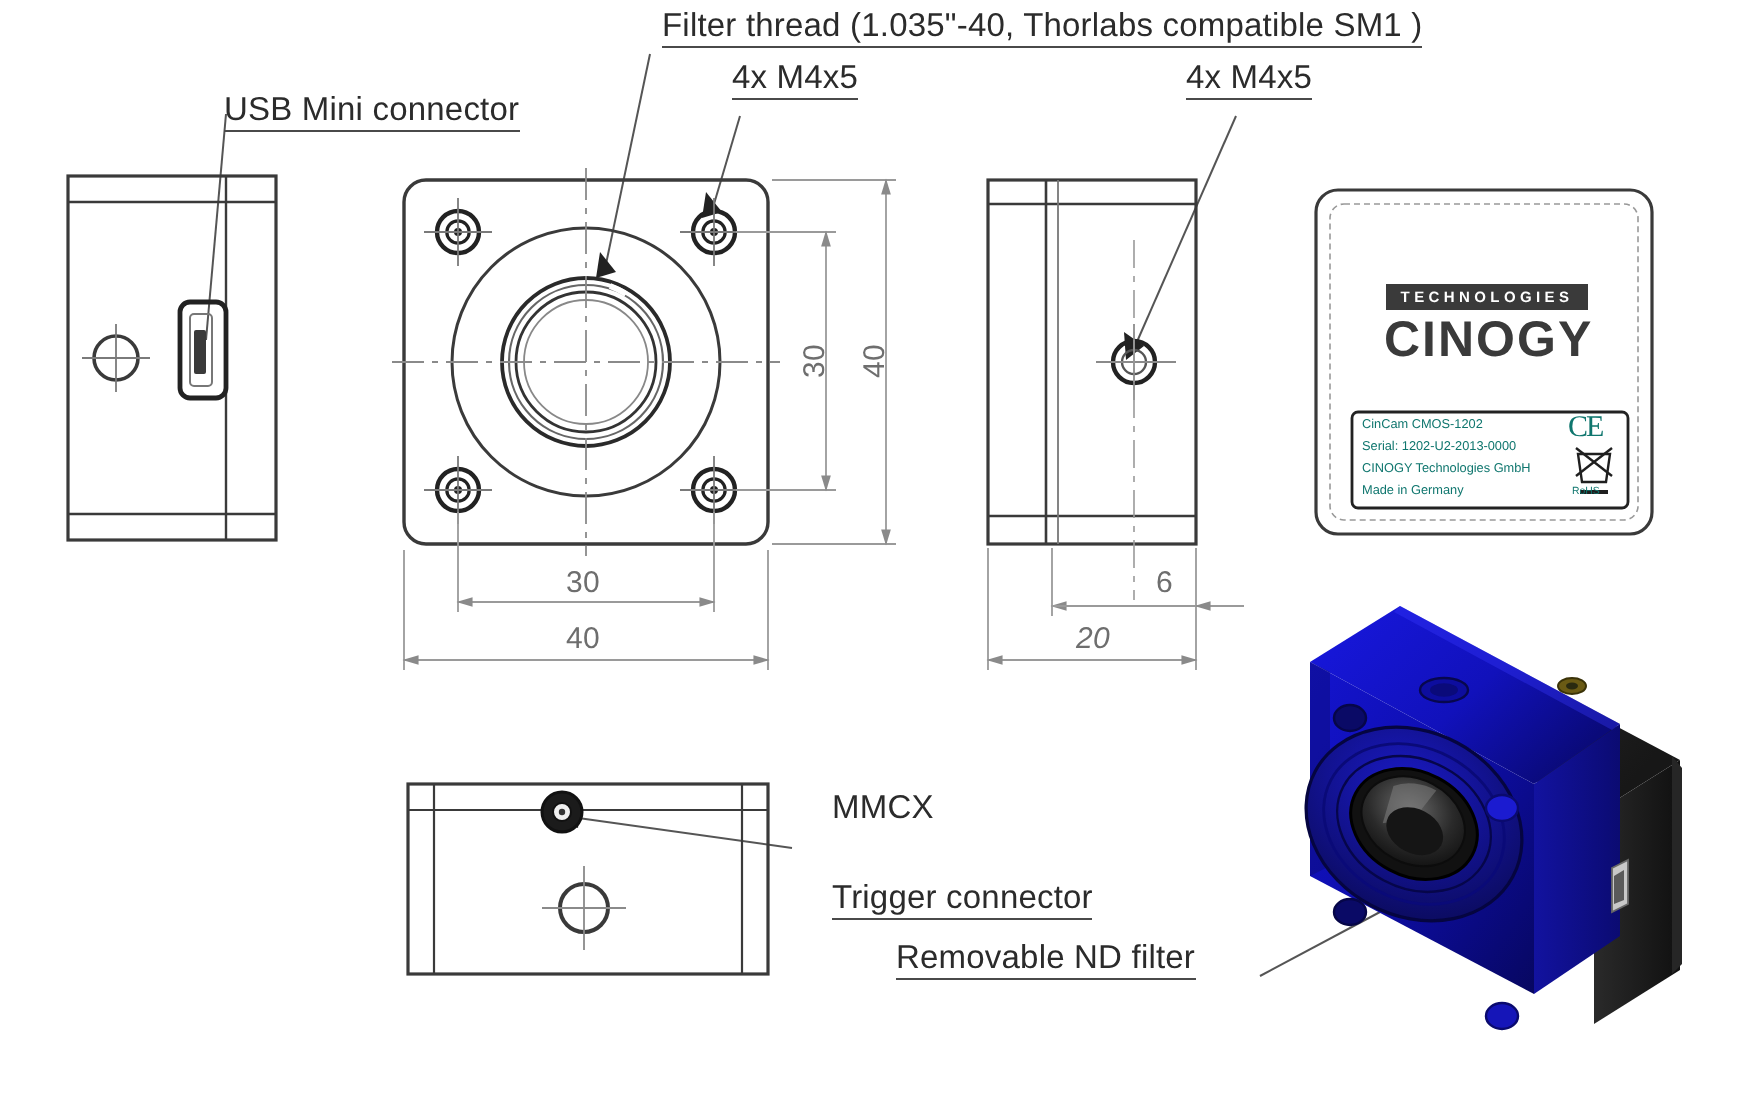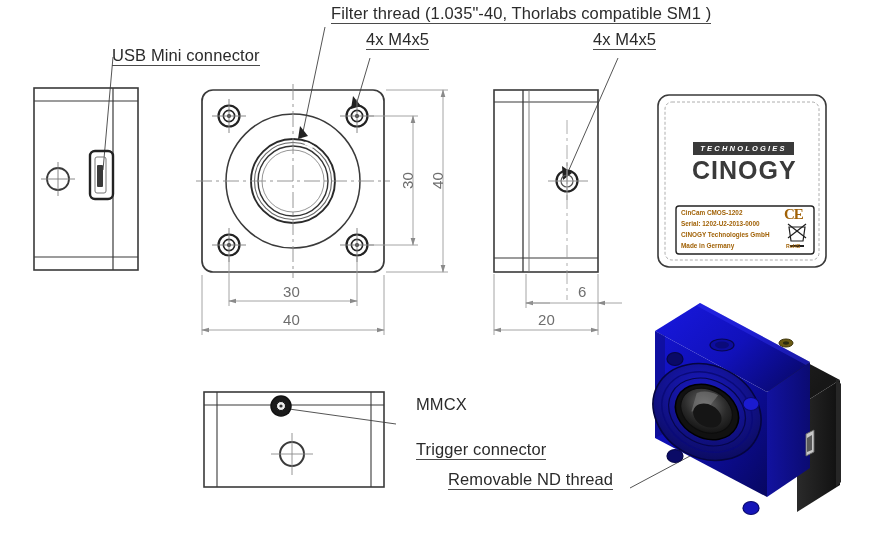--- a/index.html
+++ b/index.html
@@ -46,22 +46,22 @@
     color: #6e6e6e;
     font-family: "Liberation Sans", sans-serif;
   }
   .dim-v {
     transform: rotate(-90deg);
     transform-origin: 50% 50%;
   }
   .nameplate-txt {
     position: absolute;
     font-family: "Liberation Sans", sans-serif;
-    font-weight: bold;
-    color: #a16207;
+    font-weight: normal;
+    color: #0f766e;
     white-space: nowrap;
   }
   .logo-main {
     position: absolute;
     font-family: "Liberation Sans", sans-serif;
     font-weight: bold;
     color: #3a3a3a;
     letter-spacing: 1px;
     margin-top: 40px;
   }
@@ -360,32 +360,32 @@
 
 <div class="label callout" style="left:331px; top:4px;">Filter thread (1.035"-40, Thorlabs compatible SM1 )</div>
 
 <div class="label callout" style="left:366px; top:30px;">4x M4x5</div>
 
 <div class="label callout" style="left:593px; top:30px;">4x M4x5</div>
 
 <div class="label callout-nounder" style="left:416px; top:395px;">MMCX</div>
 <div class="label callout" style="left:416px; top:416px;margin-top:24px;">Trigger connector</div>
 
-<div class="label callout" style="left:448px; top:470px;">Removable ND thread</div>
+<div class="label callout" style="left:448px; top:470px;">Removable ND filter</div>
 
 <div class="label dim" style="left:283px; top:283px;">30</div>
 <div class="label dim" style="left:283px; top:311px;">40</div>
 
 <div class="label dim dim-v" style="left:399px; top:172px;">30</div>
 <div class="label dim dim-v" style="left:429px; top:172px;">40</div>
 
 <div class="label dim" style="left:578px; top:283px;">6</div>
-<div class="label dim" style="left:538px; top:311px;">20</div>
+<div class="label dim" style="left:538px; top:311px;font-style:italic;">20</div>
 
 <div class="logo-main" style="left:692px; top:116px; font-size:25px;">CINOGY</div>
-<div class="logo-sub" style="left:693px; top:142px; width:101px; font-size:7.5px; padding:2px 0 2px 0;font-style:italic;">TECHNOLOGIES</div>
+<div class="logo-sub" style="left:693px; top:142px; width:101px; font-size:7.5px; padding:2px 0 2px 0;">TECHNOLOGIES</div>
 
 <div class="nameplate-txt" style="left:681px; top:209px; font-size:6.4px;">CinCam CMOS-1202</div>
 <div class="nameplate-txt" style="left:681px; top:220px; font-size:6.4px;">Serial: 1202-U2-2013-0000</div>
 <div class="nameplate-txt" style="left:681px; top:231px; font-size:6.4px;">CINOGY Technologies GmbH</div>
 <div class="nameplate-txt" style="left:681px; top:242px; font-size:6.4px;">Made in Germany</div>
 <div class="nameplate-txt" style="left:786px; top:243px; font-size:5.2px;">RoHS</div>
 <div class="nameplate-txt" style="left:784px; top:206px; font-size:15px; font-family:'Liberation Serif', serif; letter-spacing:-1px;">CE</div>
 
 </body></html>

